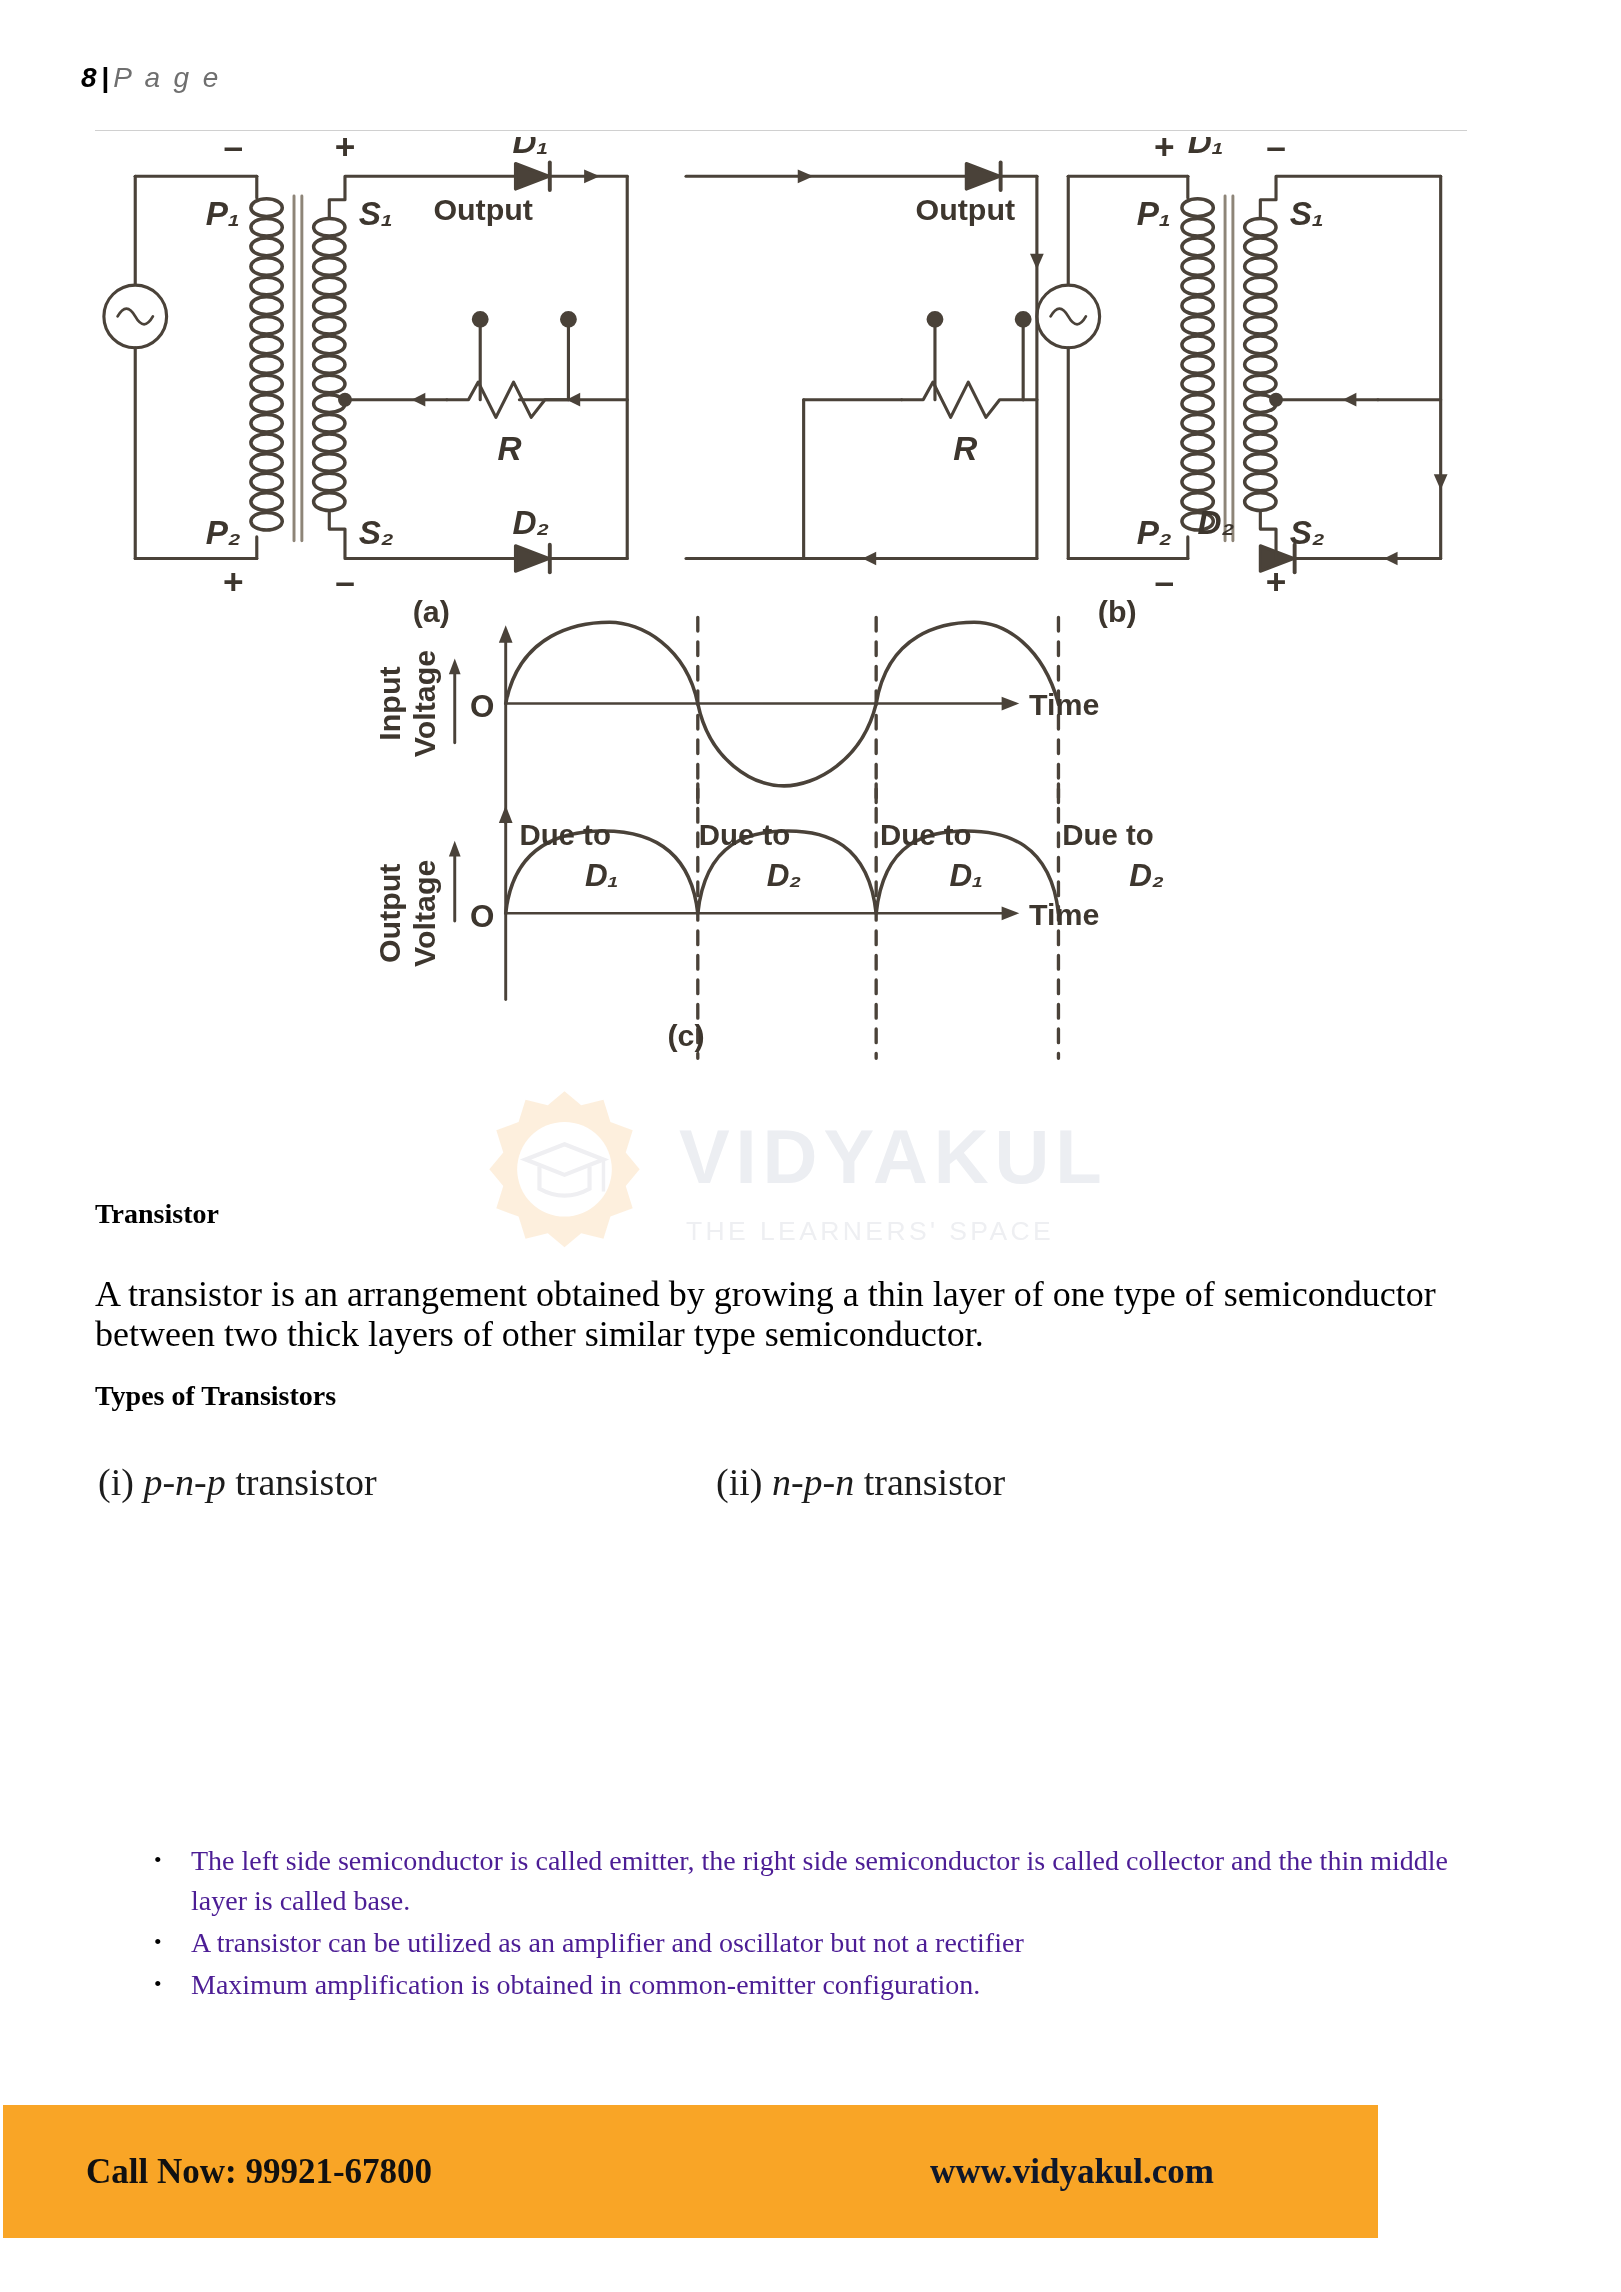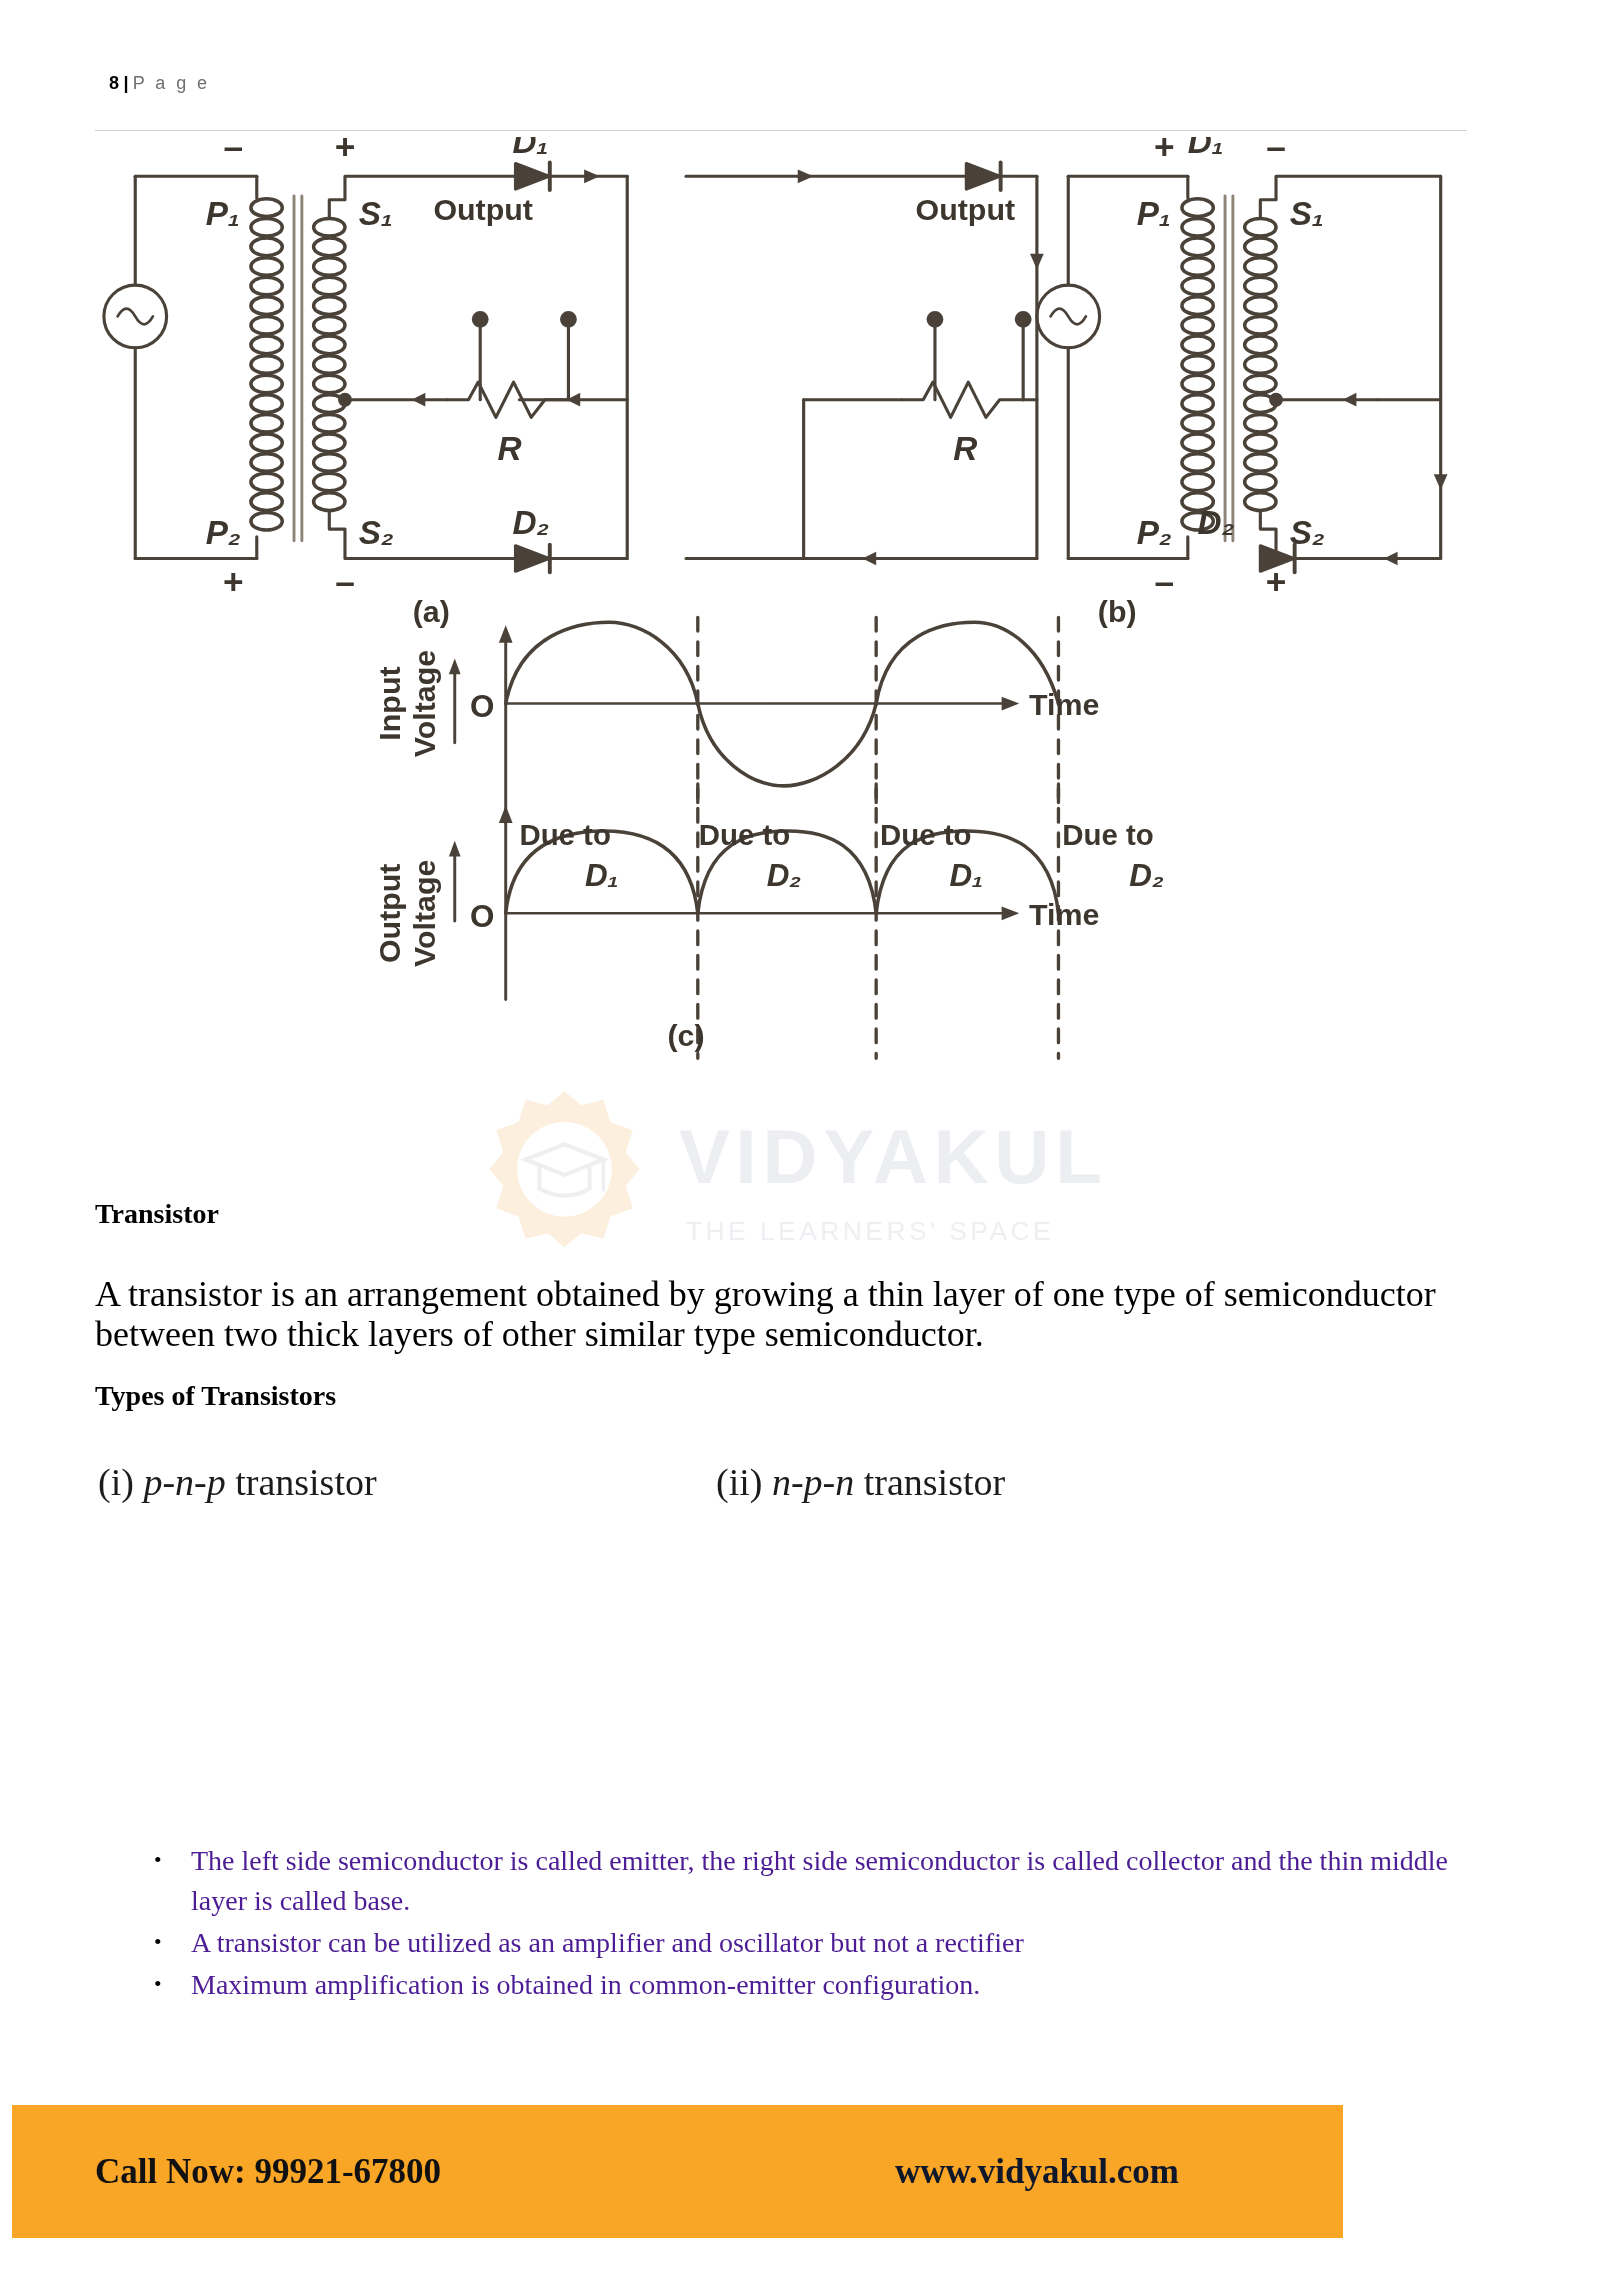--- a/index.html
+++ b/index.html
@@ -10,25 +10,26 @@
     position:relative;
     overflow:hidden;
   }
   .page { position:relative; width:1621px; height:2293px; }
 
   
   .header {
     position:absolute; left:0; top:0; width:1621px; height:98px;
   }
   .page-num {
-    position:absolute; left:109px; top:94px;
+    position:absolute; left:81px; top:94px;
     font-family:"Liberation Sans", sans-serif;
-    font-size:18px; letter-spacing:0.5px;
+    font-size:28px; letter-spacing:0.5px;
     transform:translateY(-100%);
     white-space:nowrap;
+    font-style:italic;
   }
   .page-num .n { font-weight:bold; color:#000; }
   .page-num .bar { font-weight:bold; color:#000; margin:0 3.9px; }
   .page-num .w { color:#6f6f6f; letter-spacing:2.9px; }
   .header-rule {
     position:absolute; left:95px; top:130px; width:1372px; height:1px;
     background:#d0d0d0;
   }
 
   
@@ -85,22 +86,23 @@
   
   .tr-caption {
     position:absolute;
     font-family:"Liberation Serif", serif;
     font-size:38px; color:#1c1c1c; white-space:nowrap;
   }
   .tr-caption i { font-style:italic; }
 
   
   .footer {
-    position:absolute; left:12px; top:2105px; width:1331px; height:133px;
+    position:absolute; left:3px; top:2105px; width:1331px; height:133px;
     background:#F9A526;
+    padding-left:44px;
   }
   .footer-left {
     position:absolute; left:83px; top:50%;
     transform:translateY(-50%);
     font-family:"Liberation Serif", serif;
     font-size:35px; font-weight:bold; color:#111;
     white-space:nowrap;
   }
   .footer-right {
     position:absolute; right:164px; top:50%;

